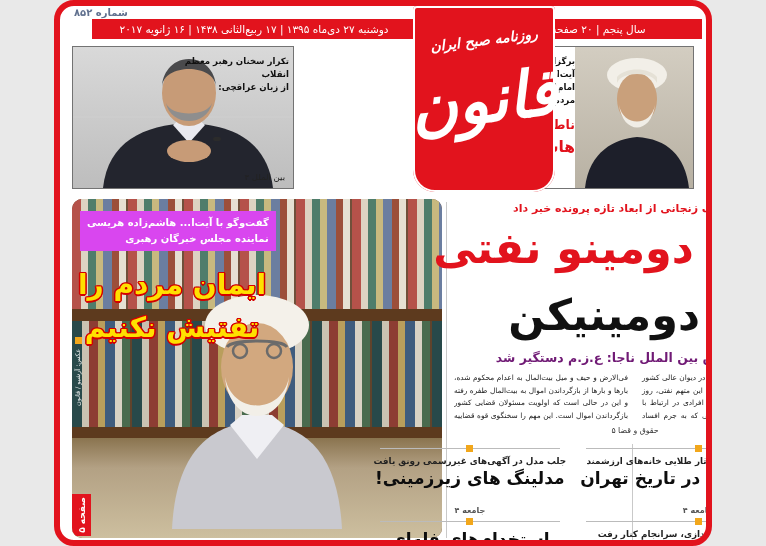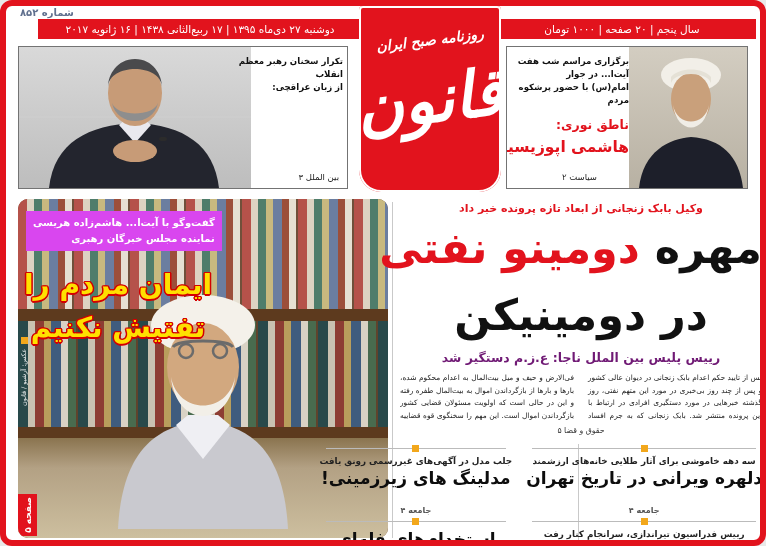--- a/index.html
+++ b/index.html
@@ -1,21 +1,21 @@
 <!DOCTYPE html>
 <html lang="fa" dir="rtl"><head>
 <meta charset="utf-8">
 <style>
   * { margin:0; padding:0; box-sizing:border-box; }
   html,body { background:#e9e9e9; }
   body { font-family:"DejaVu Sans", sans-serif; }
   .page {
-    position:relative; width:766px; height:546px; margin:0 auto;
+    position:relative; width:658px; height:546px; margin:0 auto;
     background:#fff; overflow:hidden;
-    border:6px solid #e2131d; border-radius:12px;
+    border:6px solid #e2131d; border-radius:20px;
     direction:rtl;
   }
   
   .issue-no {
     position:absolute; left:14px; top:1px; font-size:10px; font-weight:bold;
     color:#61718f; direction:rtl;
   }
   .bar {
     position:absolute; top:13px; height:20px; background:#e2131d; color:#fff;
     font-size:10.5px; font-weight:normal; text-align:center; line-height:20px;

